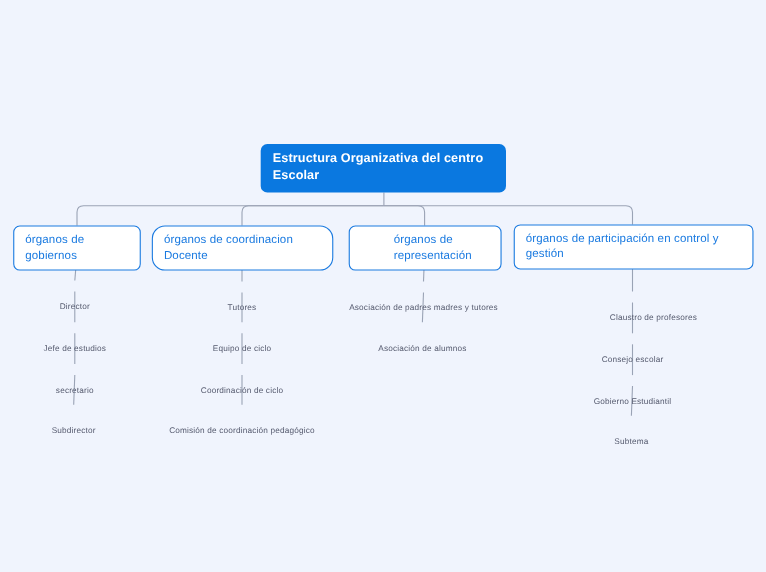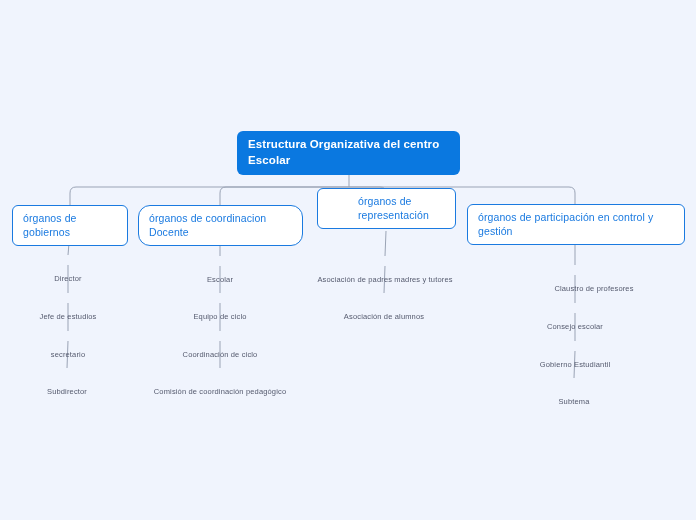--- a/index.html
+++ b/index.html
@@ -96,33 +96,33 @@
     <span>Estructura Organizativa del centro Escolar</span>
   </div>
 
   <div id="branch-layer">
       <div class="node node-branch" style="left: 12px; top: 205px; width: 116px; min-height: 26px;">
         <span>órganos de gobiernos</span>
       </div>
       <div class="node node-branch" style="left: 138px; top: 205px; width: 165px; min-height: 26px; border-radius: 12px;">
         <span>órganos de coordinacion Docente</span>
       </div>
-      <div class="node node-branch" style="left: 317px; top: 188px; width: 139px; min-height: 26px; padding-left: 40px;">
+      <div class="node node-branch" style="left: 317px; top: 205px; width: 139px; min-height: 26px; padding-left: 40px;">
         <span>órganos de representación</span>
       </div>
       <div class="node node-branch" style="left: 467px; top: 204px; width: 218px; min-height: 33px;">
         <span>órganos de participación en control y gestión</span>
       </div>
     </div>
   <div id="leaf-layer">
       <div class="leaf" style="left: 68px; top: 255px;">Director</div>
       <div class="leaf" style="left: 68px; top: 293px;">Jefe de estudios</div>
       <div class="leaf" style="left: 68px; top: 331px; text-align: right;">secretario</div>
       <div class="leaf" style="left: 67px; top: 368px;">Subdirector</div>
-      <div class="leaf" style="left: 220px; top: 256px;">Escolar</div>
+      <div class="leaf" style="left: 220px; top: 256px;">Tutores</div>
       <div class="leaf" style="left: 220px; top: 293px;">Equipo de ciclo</div>
       <div class="leaf" style="left: 220px; top: 331px;">Coordinación de ciclo</div>
       <div class="leaf" style="left: 220px; top: 368px;">Comisión de coordinación pedagógico</div>
       <div class="leaf" style="left: 385px; top: 256px;">Asociación de padres madres y tutores</div>
       <div class="leaf" style="left: 384px; top: 293px;">Asociación de alumnos</div>
       <div class="leaf" style="left: 594px; top: 265px;">Claustro de profesores</div>
       <div class="leaf" style="left: 575px; top: 303px;">Consejo escolar</div>
       <div class="leaf" style="left: 575px; top: 341px;">Gobierno Estudiantil</div>
       <div class="leaf" style="left: 574px; top: 378px;">Subtema</div>
     </div>

